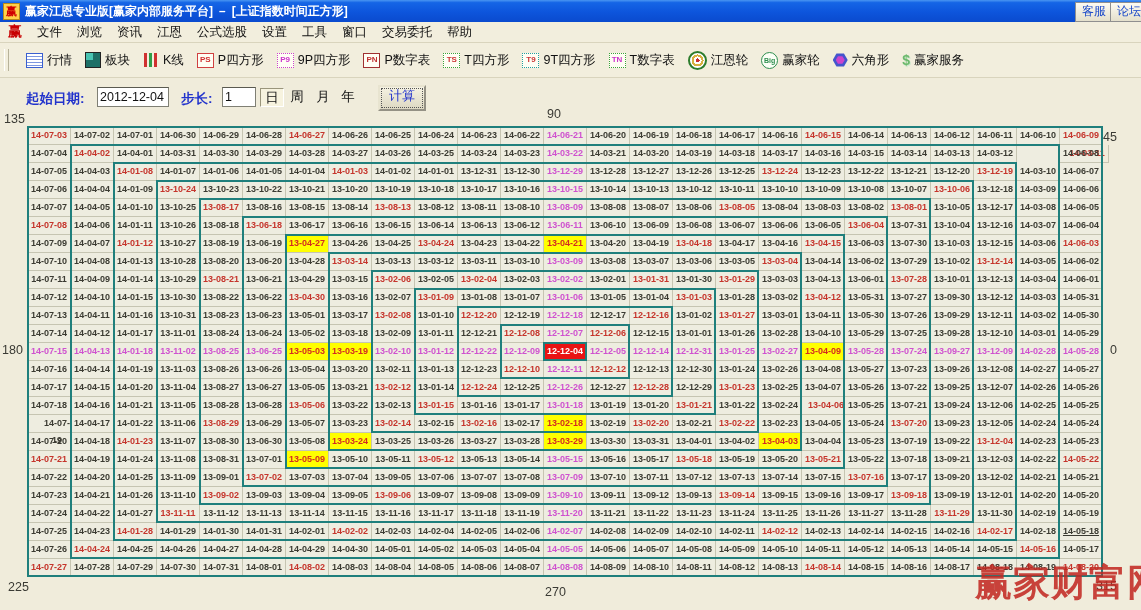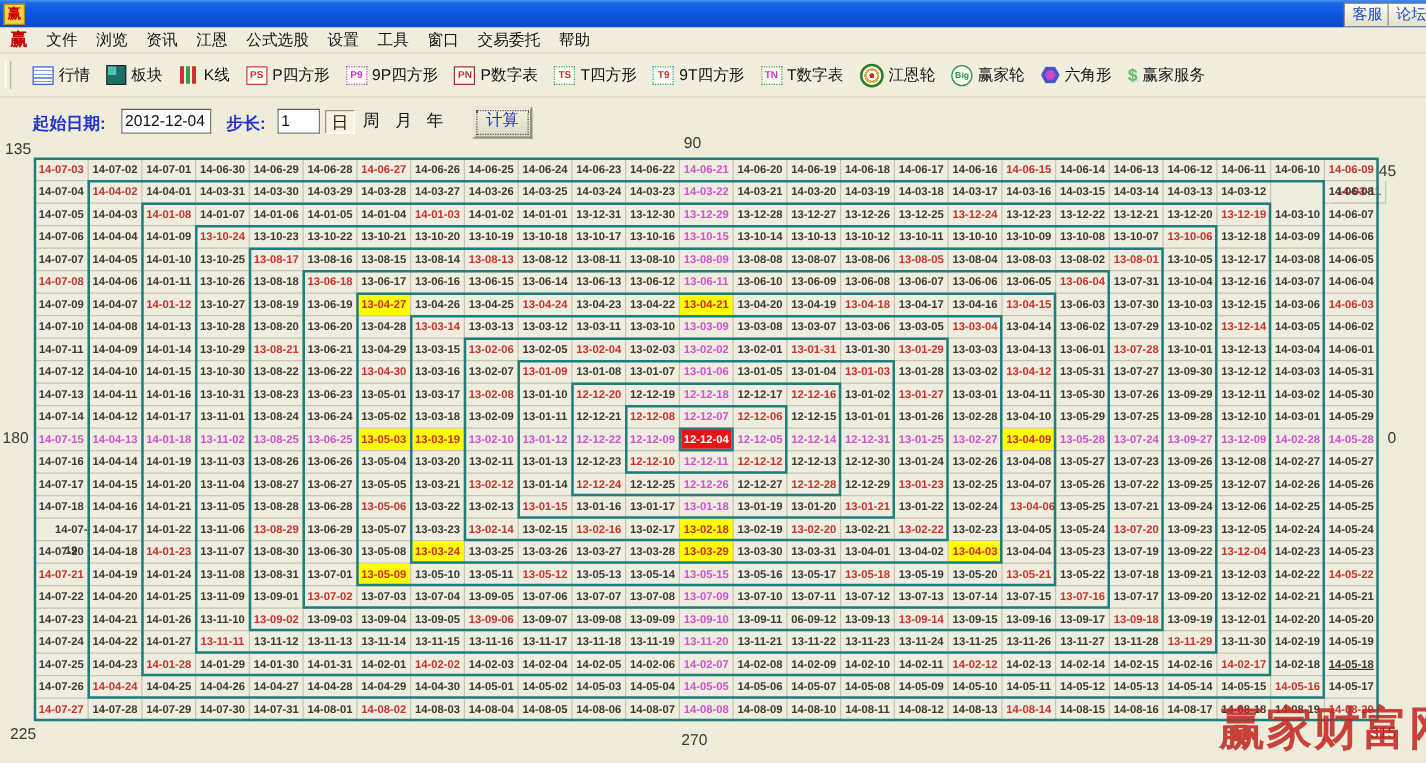--- a/index.html
+++ b/index.html
@@ -94,20 +94,21 @@
   .ring{position:absolute;border:2px solid #1f7f7c;box-sizing:border-box;pointer-events:none;}
   .watermark{position:absolute;left:975px;top:458px;font-size:37px;font-weight:bold;
     color:rgba(193,42,35,0.88);letter-spacing:1px;font-family:"Liberation Serif",serif;
     white-space:nowrap;pointer-events:none;}
 </style>
 </head>
 <body>
 
 <div class="titlebar">
   <span class="app-icon">赢</span>
+  <span>赢家江恩专业版[赢家内部服务平台] － [上证指数时间正方形]</span>
   <span class="tb-btn kefu">客服</span>
   <span class="tb-btn luntan">论坛</span>
 </div>
 
 <div class="menubar">
   <span class="menu-logo">赢</span>
   <span style="display:flex;gap:15px;">
       <span class="menu-item">文件</span>
       <span class="menu-item">浏览</span>
       <span class="menu-item">资讯</span>
@@ -705,21 +706,21 @@
       <div class="cell r" style="left: 172px; top: 360px;">13-09-02</div>
       <div class="cell" style="left: 215px; top: 360px;">13-09-03</div>
       <div class="cell" style="left: 258px; top: 360px;">13-09-04</div>
       <div class="cell" style="left: 301px; top: 360px;">13-09-05</div>
       <div class="cell r" style="left: 344px; top: 360px;">13-09-06</div>
       <div class="cell" style="left: 387px; top: 360px;">13-09-07</div>
       <div class="cell" style="left: 430px; top: 360px;">13-09-08</div>
       <div class="cell" style="left: 473px; top: 360px;">13-09-09</div>
       <div class="cell m" style="left: 516px; top: 360px;">13-09-10</div>
       <div class="cell" style="left: 559px; top: 360px;">13-09-11</div>
-      <div class="cell" style="left: 602px; top: 360px;">06-09-12</div>
+      <div class="cell" style="left: 602px; top: 360px;">13-09-12</div>
       <div class="cell" style="left: 645px; top: 360px;">13-09-13</div>
       <div class="cell r" style="left: 688px; top: 360px;">13-09-14</div>
       <div class="cell" style="left: 731px; top: 360px;">13-09-15</div>
       <div class="cell" style="left: 774px; top: 360px;">13-09-16</div>
       <div class="cell" style="left: 817px; top: 360px;">13-09-17</div>
       <div class="cell r" style="left: 860px; top: 360px;">13-09-18</div>
       <div class="cell" style="left: 903px; top: 360px;">13-09-19</div>
       <div class="cell" style="left: 946px; top: 360px;">13-12-01</div>
       <div class="cell" style="left: 989px; top: 360px;">14-02-20</div>
       <div class="cell" style="left: 1032px; top: 360px;">14-05-20</div>

